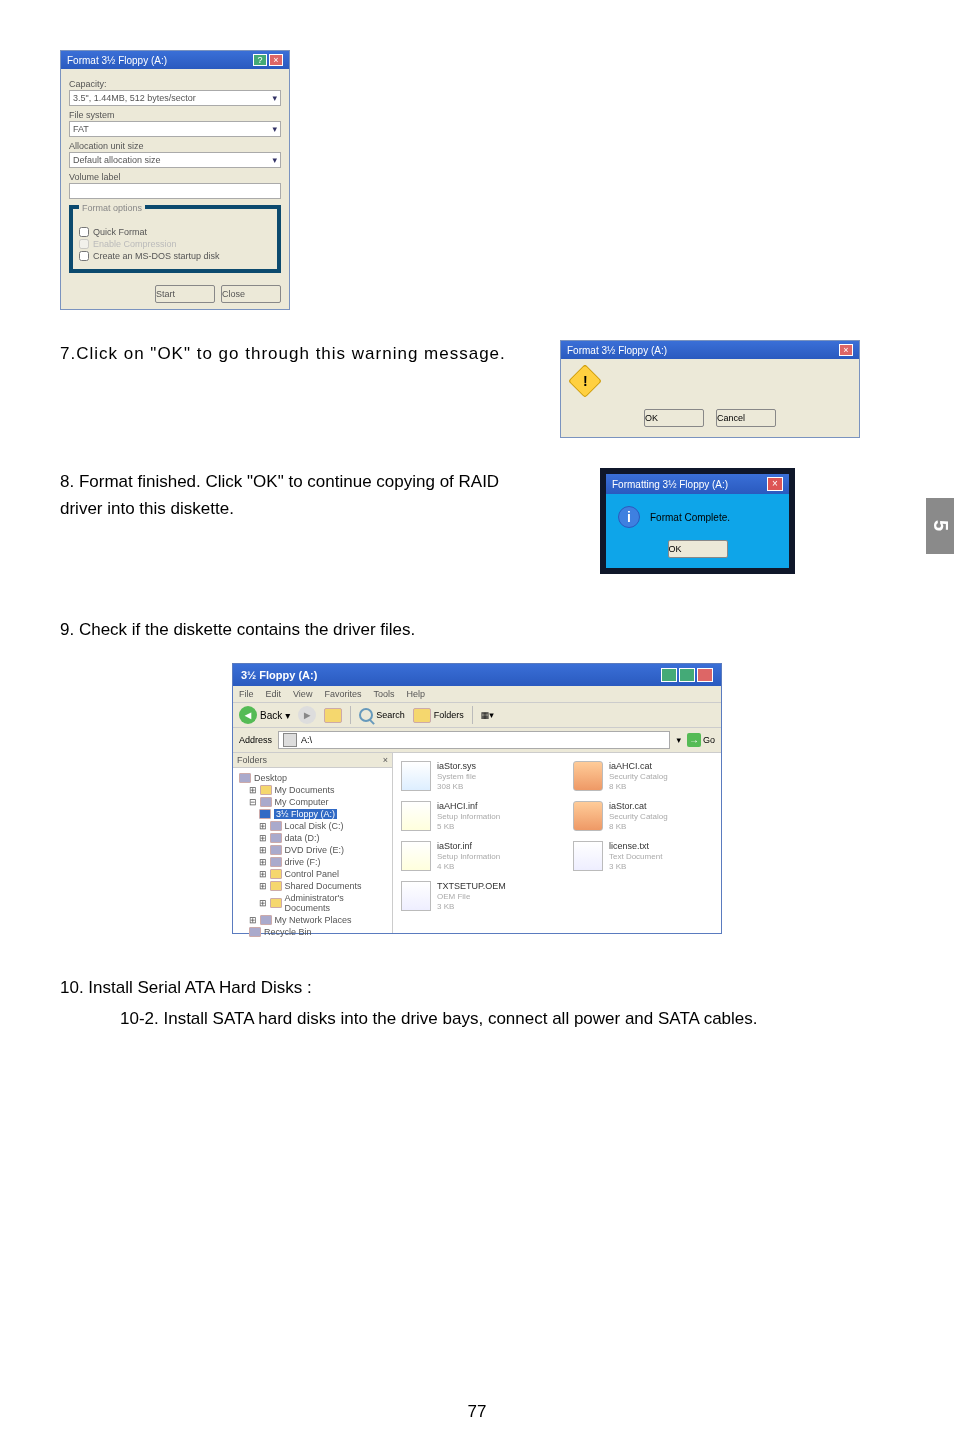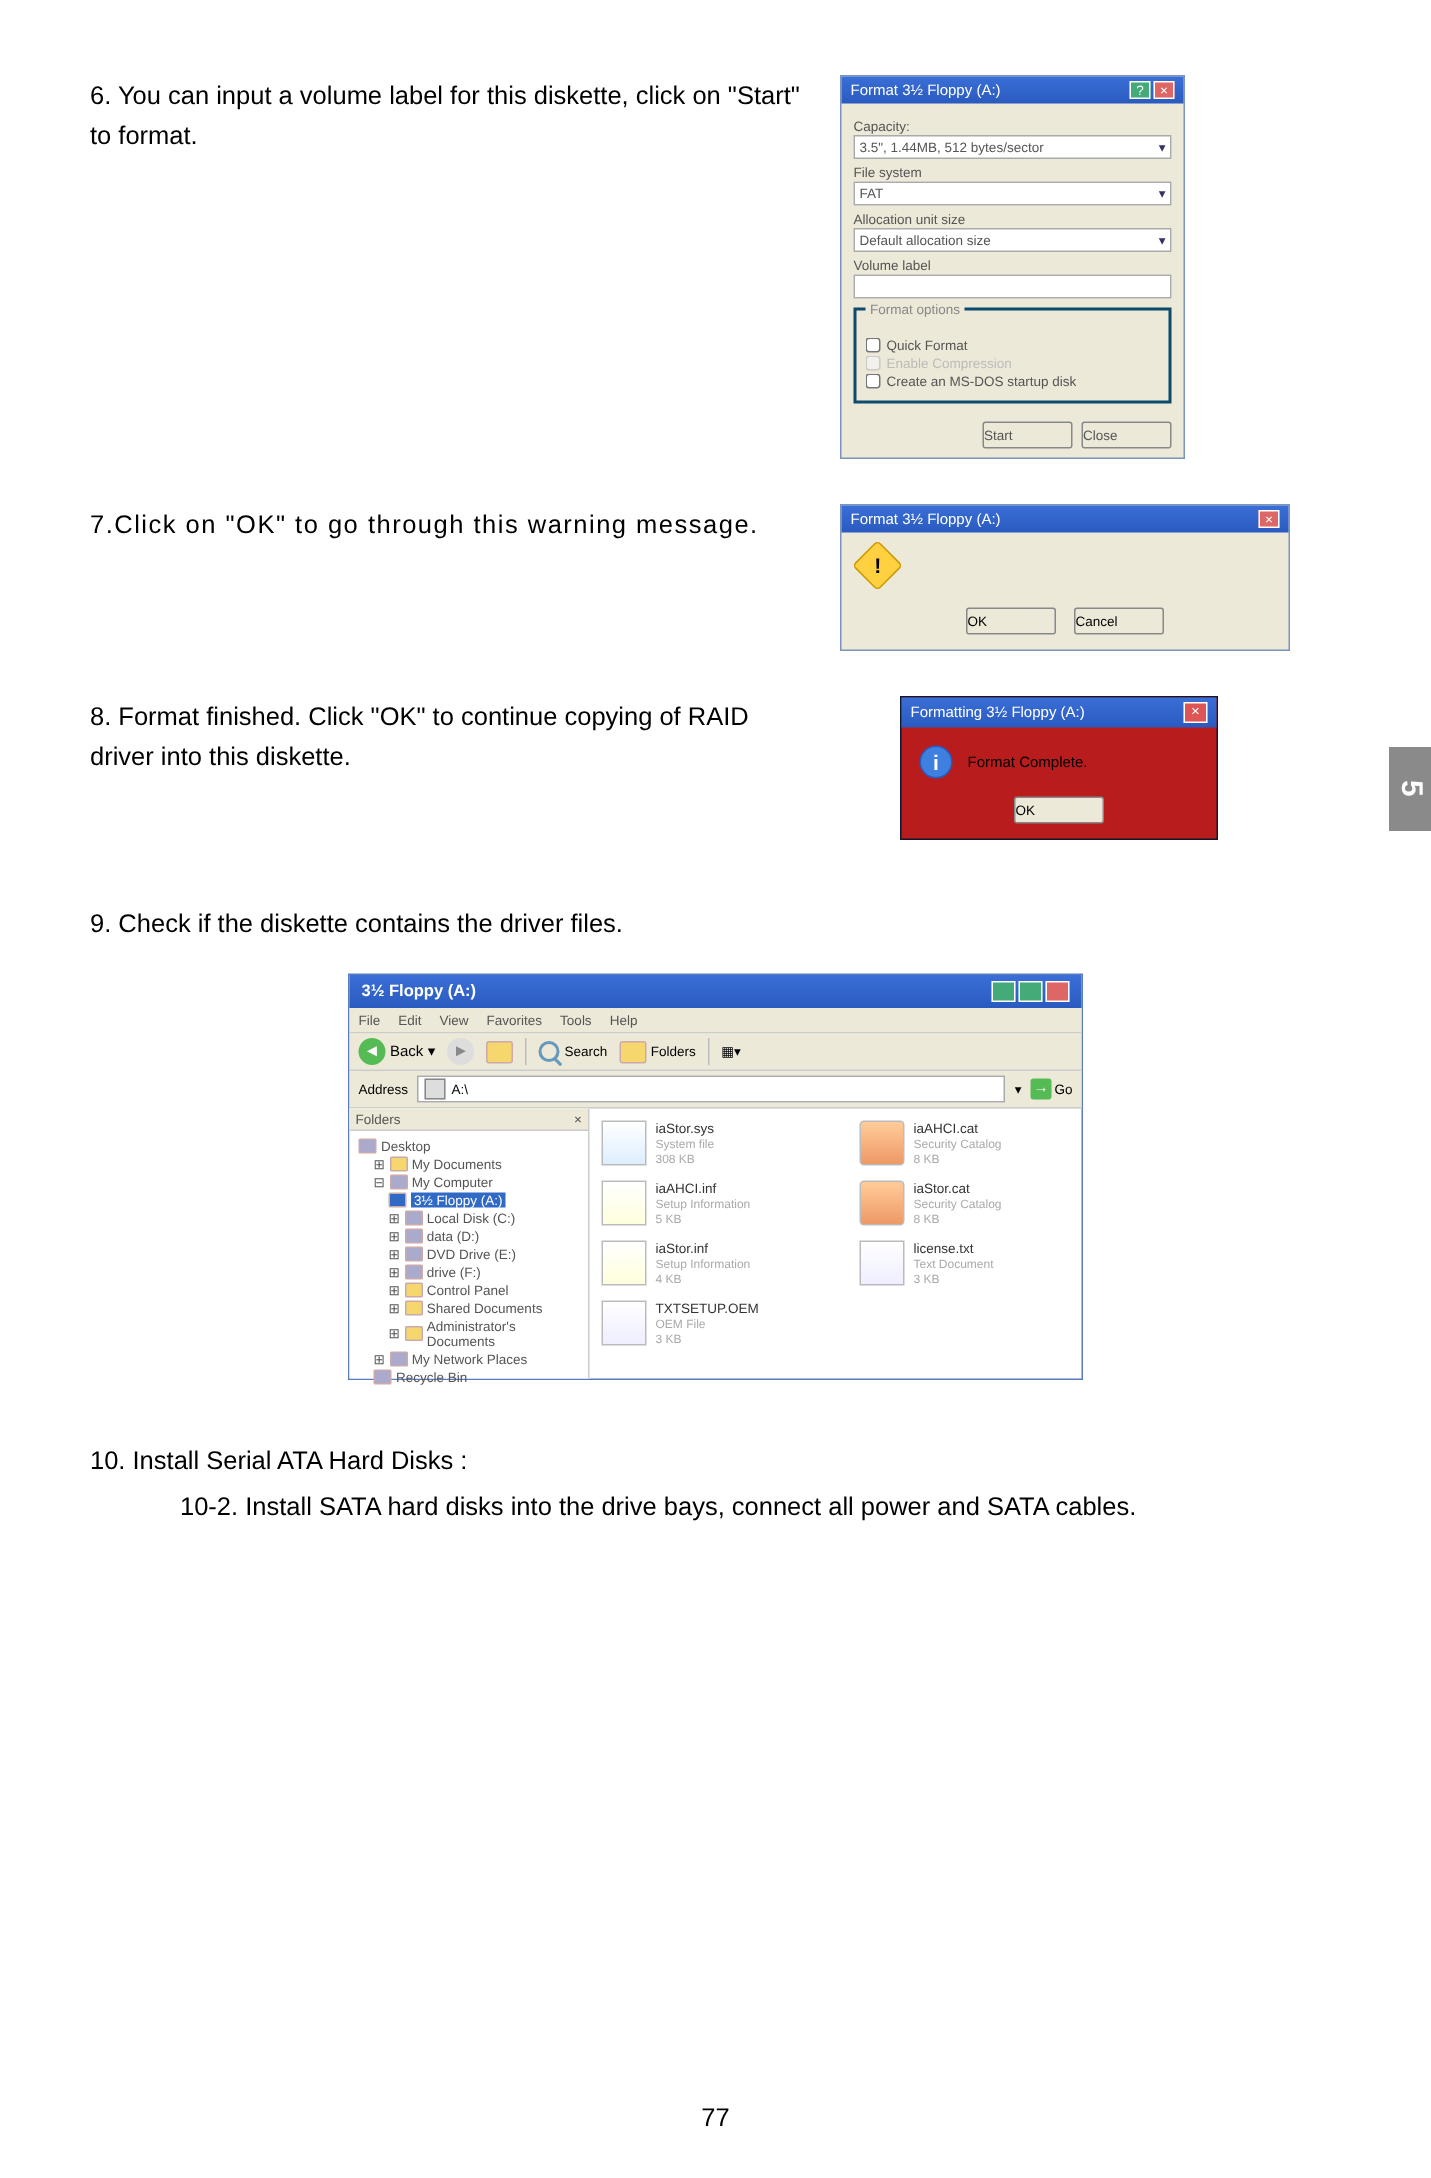--- a/index.html
+++ b/index.html
@@ -28,38 +28,38 @@
     }
     .dlg-title { background: linear-gradient(#3a6fd7,#2a5abf); color:#fff; padding:3px 6px; display:flex; justify-content:space-between; align-items:center; font-size:10px; }
     .dlg-title .btns { display:flex; gap:2px; }
     .dlg-title .sq { width:14px; height:12px; background:#d66; border:1px solid #fff; text-align:center; line-height:10px; font-size:9px; }
     .dlg-title .sq.q { background:#4a7; }
     .dlg-body { padding:6px 8px; }
     .dlg-lbl { font-size:9px; margin:4px 0 1px; }
     .dlg-sel { width:100%; height:16px; border:1px solid #aaa; background:#fff; font-size:9px; padding:0 3px; display:flex; align-items:center; justify-content:space-between; }
     .dlg-sel .arr { color:#336; }
     .dlg-inp { width:100%; height:16px; border:1px solid #aaa; background:#fff; font-size:9px; padding:0 3px; }
-    .dlg-fs { border:2px solid #0c4a6e; margin-top:6px; padding:6px; }
+    .dlg-fs { border:4px solid #0c4a6e; margin-top:6px; padding:6px; }
     .dlg-fs-title { font-size:9px; color:#888; position:relative; top:-12px; background:#ece9d8; padding:0 3px; display:inline-block;}
     .chk { font-size:9px; margin:2px 0; display:flex; align-items:center; gap:4px; }
     .chk input { width:10px; height:10px; }
     .chk .dis { color:#bbb; }
     .dlg-foot { display:flex; justify-content:flex-end; gap:6px; padding:6px 8px; }
     .dlg-btn { width:60px; height:18px; border:1px solid #888; background:#ece9d8; font-size:9px; text-align:left; line-height:16px; border-radius:2px; }
 
     
     .warn-dialog { width: 300px; border:1px solid #7a93bf; background:#ece9d8; font-size:10px; }
     .warn-body { padding:10px 12px; display:flex; gap:10px; align-items:flex-start; }
     .warn-icon { width:24px; height:24px; background:#ffd040; border-radius:3px; transform:rotate(45deg); display:flex; align-items:center; justify-content:center; border:1px solid #c90; }
     .warn-icon span { transform:rotate(-45deg); font-weight:bold; color:#000; font-size:14px; }
     .warn-text { font-size:9px; line-height:1.3; }
     .warn-foot { display:flex; justify-content:center; gap:12px; padding:6px 0 10px; }
 
     
-    .done-dialog { width:212px; border:1px solid #0f172a; background:#b91c1c; font-size:10px; }
+    .done-dialog { width:195px; border:6px solid #0f172a; background:#0ea5e9; font-size:10px; }
     .done-body { padding:12px; display:flex; gap:10px; align-items:center; }
     .info-icon { width:22px; height:22px; border-radius:50%; background:#3e80e0; color:#fff; font-weight:bold; display:flex; align-items:center; justify-content:center; font-size:14px; border:1px solid #2a5abf; }
     .done-foot { display:flex; justify-content:center; padding:0 0 10px; }
     .done-close { width:16px; height:14px; background:#d55; color:#fff; border:1px solid #fff; text-align:center; line-height:12px; font-size:10px; }
 
     
     .explorer { width:490px; margin:20px auto 0; border:1px solid #5a7bbf; font-size:10px; background:#fff; }
     .exp-title { background: linear-gradient(#3a6fd7,#2a5abf); color:#fff; padding:4px 8px; display:flex; justify-content:space-between; align-items:center; font-size:11px; font-weight:bold;}
     .exp-title .btns { display:flex; gap:2px; }
     .exp-title .sq { width:16px; height:14px; background:#d66; border:1px solid #fff; }
@@ -114,21 +114,20 @@
     }
     .page-num { position:absolute; bottom:30px; left:0; right:0; text-align:center; font-size:17px; }
   </style>
 </head>
 <body>
 
 <div class="content">
 
   <div class="step">
     <div class="step-row">
-      <div class="step-text step-text-narrow">6. You can input a volume label for this diskette, click on "Start" to format.</div>
       <div class="float-right">
         <div class="format-dialog">
           <div class="dlg-title">
             <span>Format 3½ Floppy (A:)</span>
             <div class="btns">
               <div class="sq q">?</div>
               <div class="sq">×</div>
             </div>
           </div>
           <div class="dlg-body">

